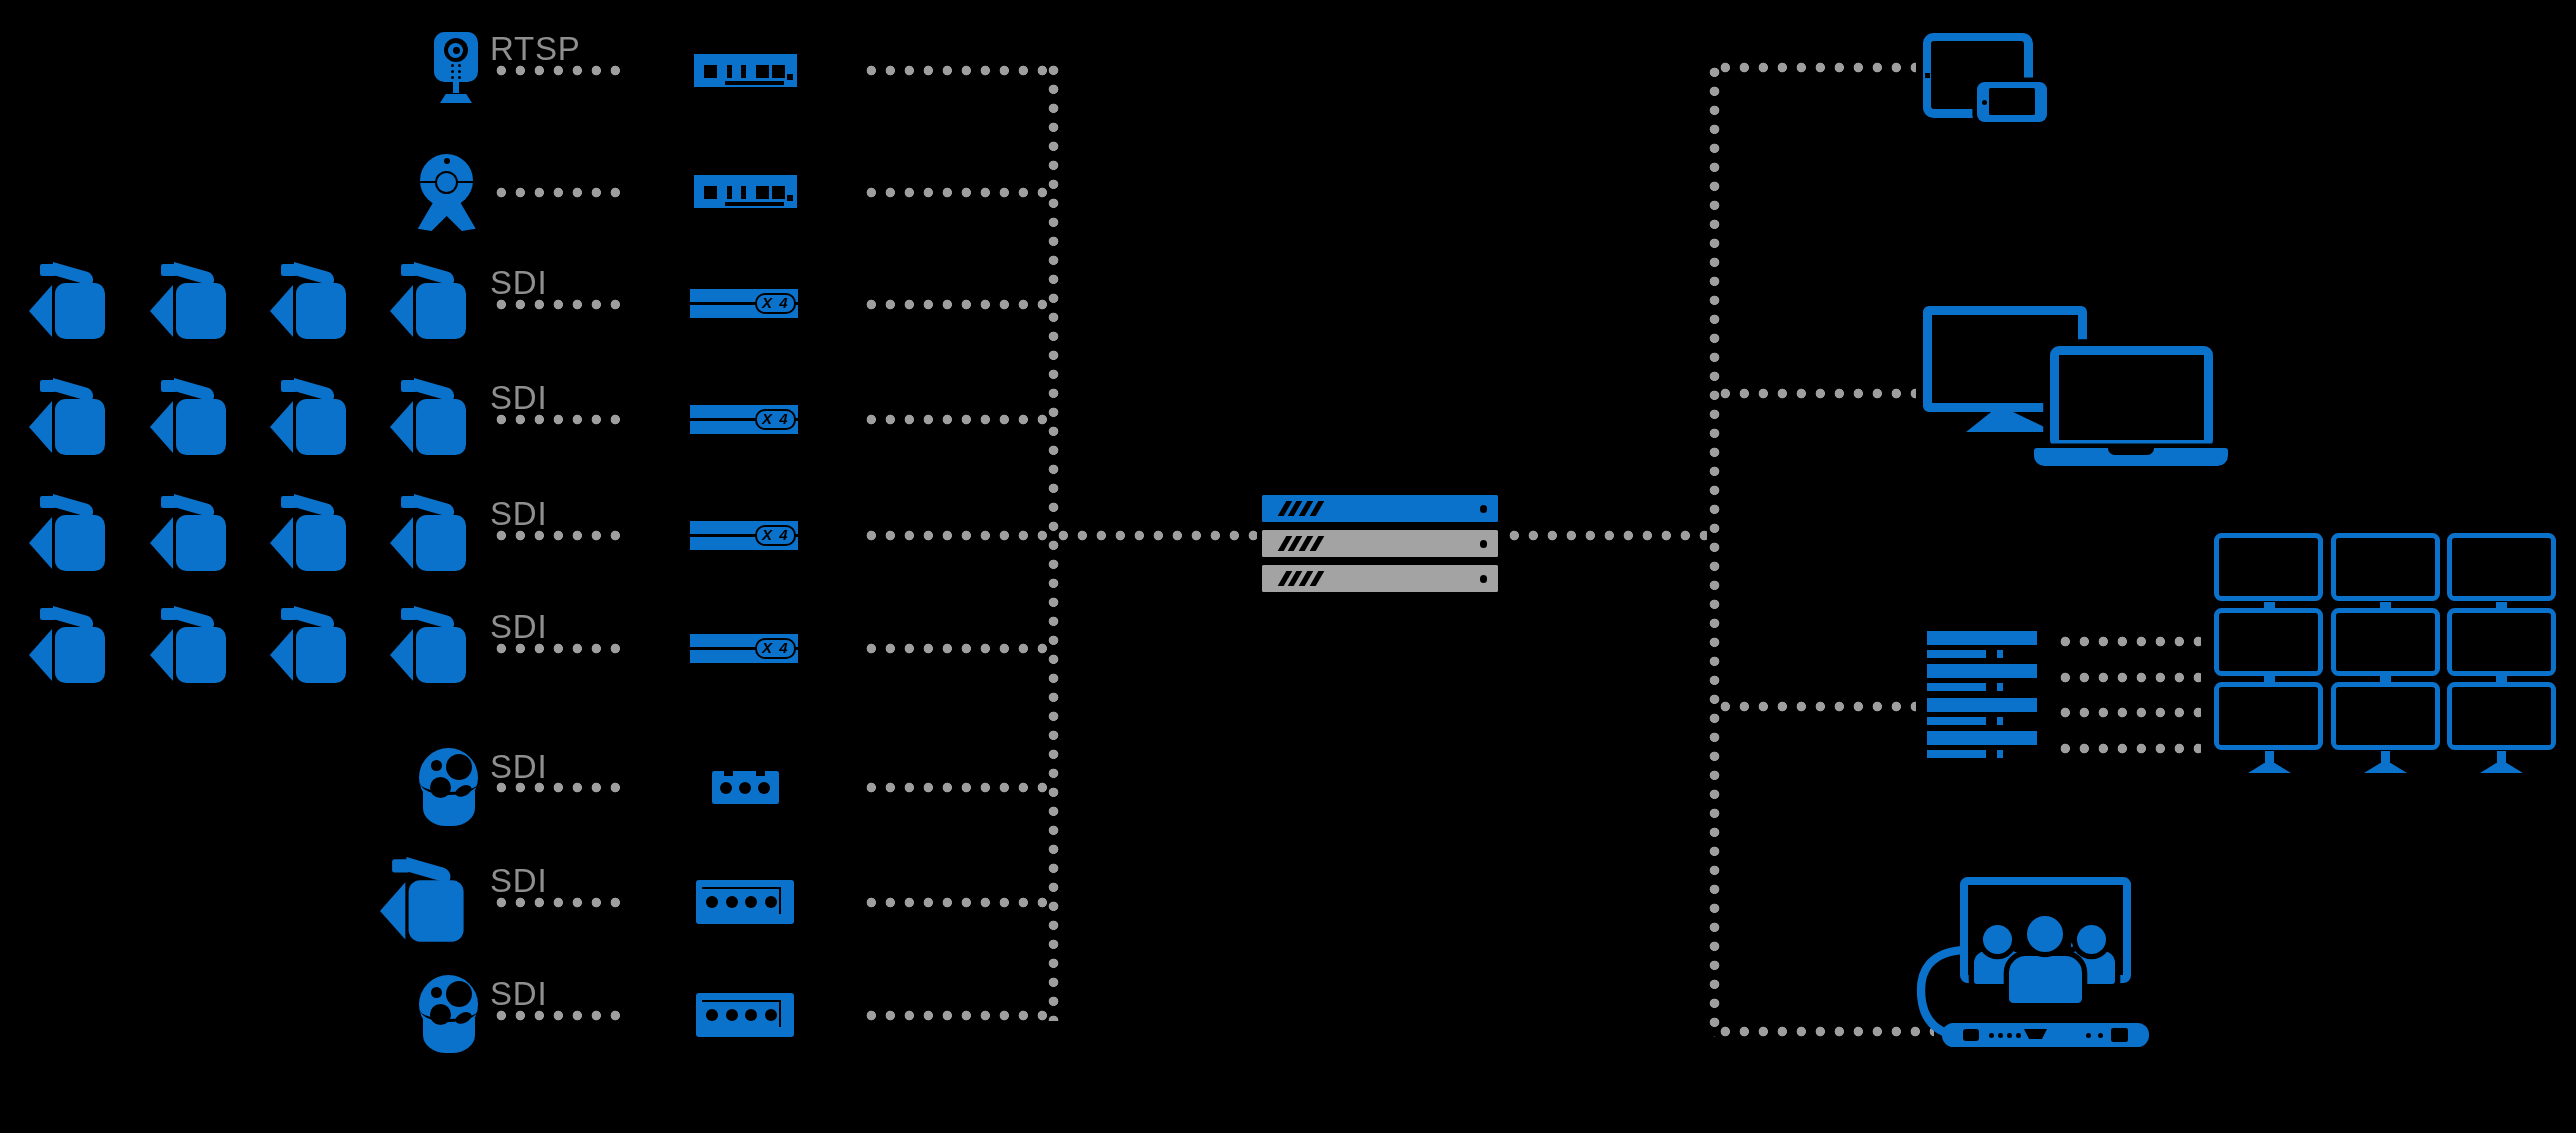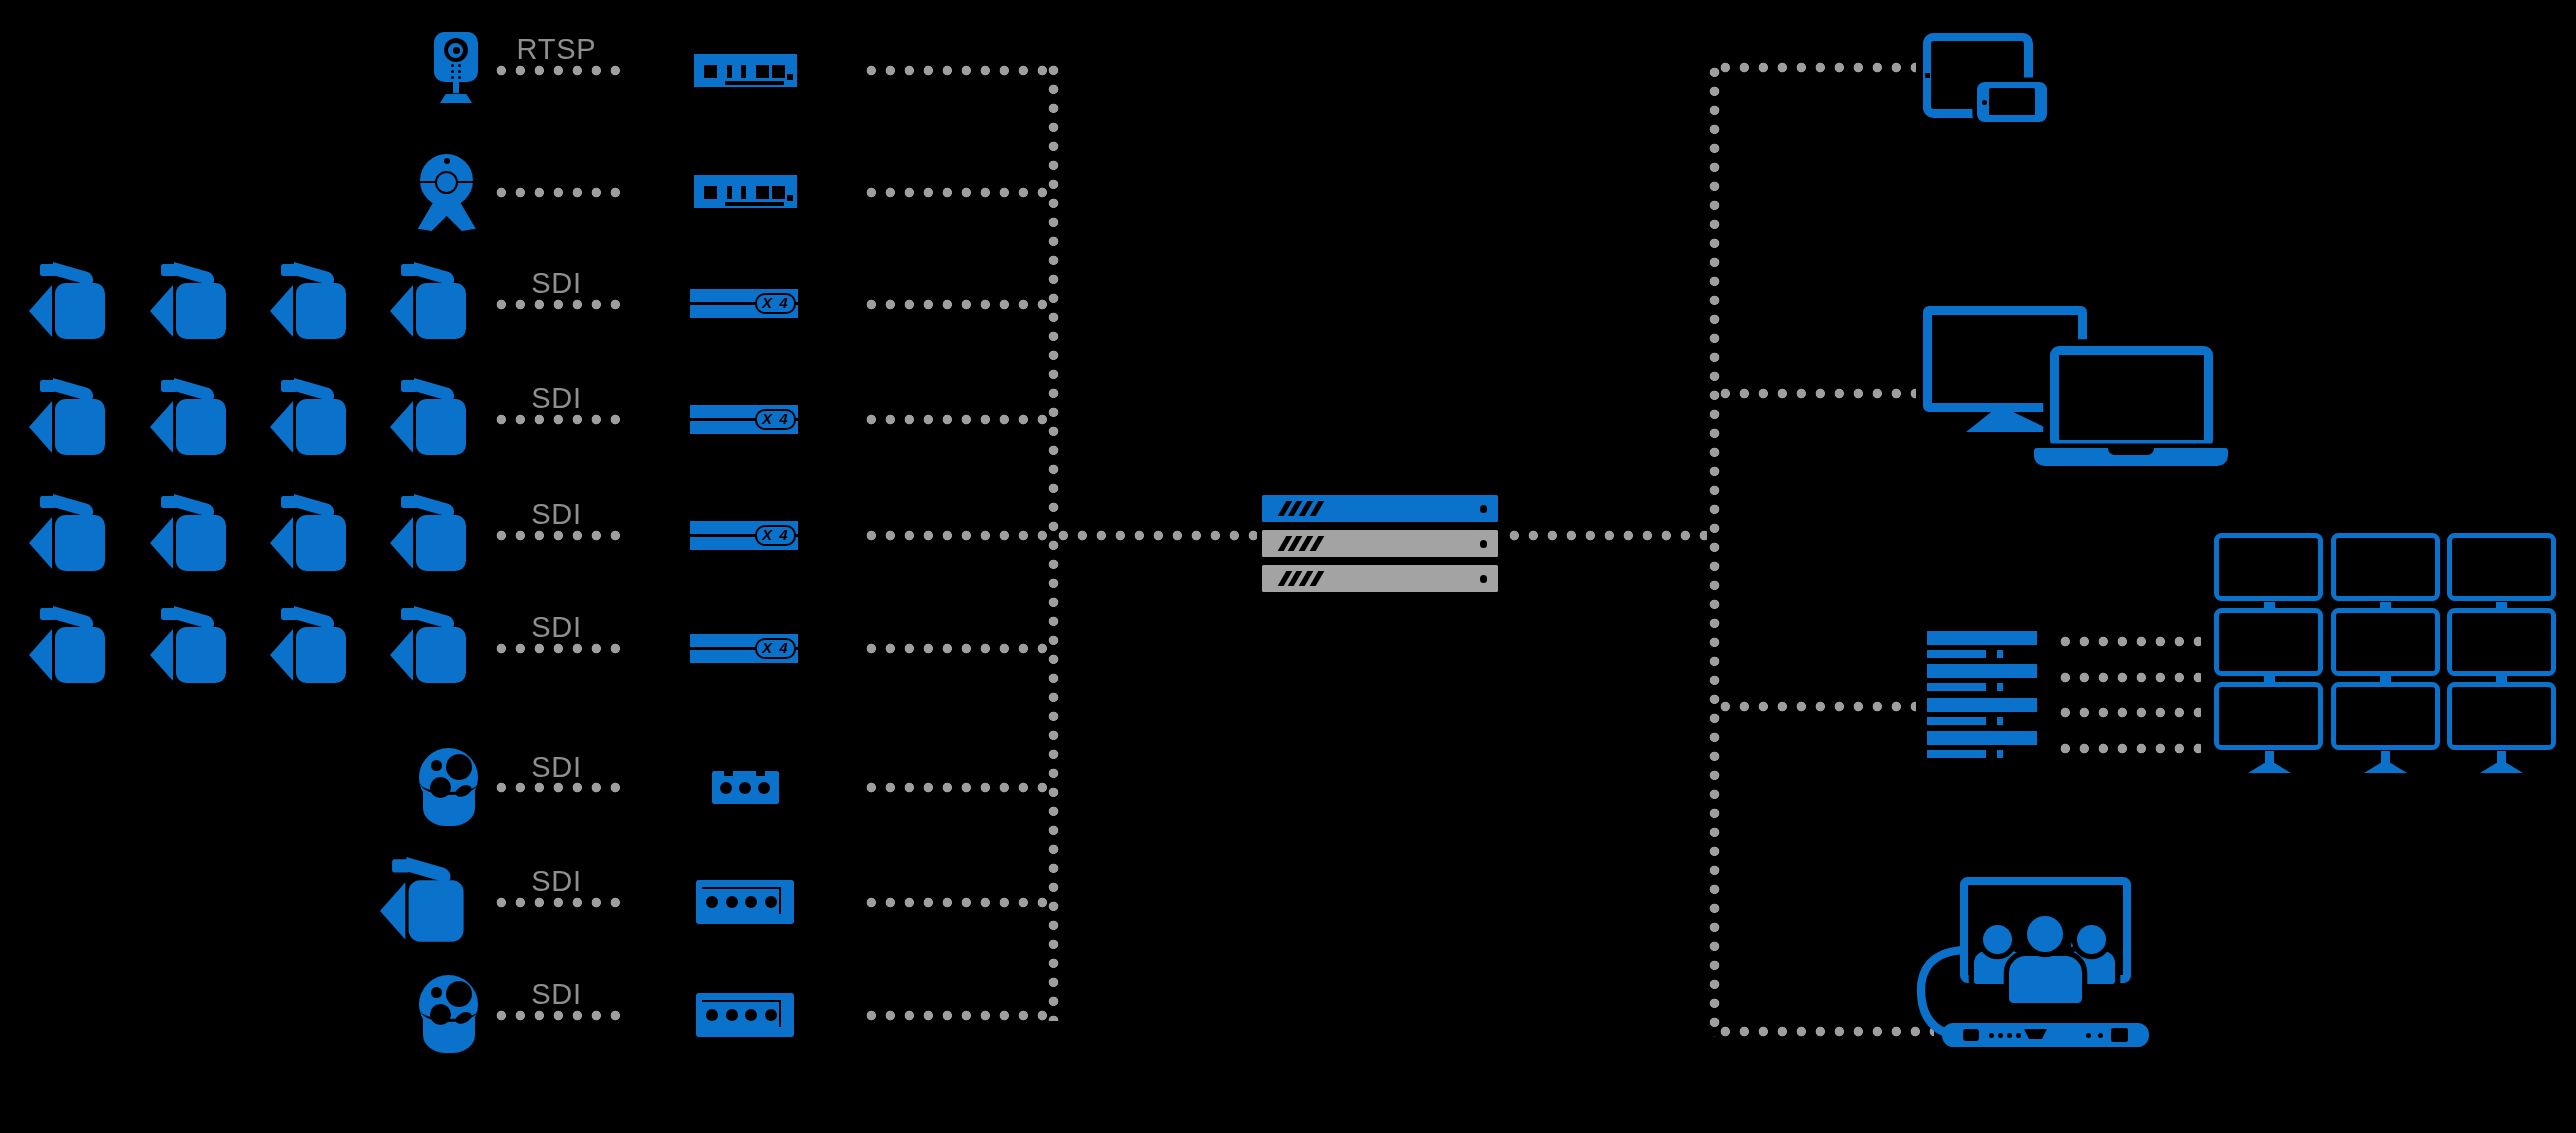--- a/index.html
+++ b/index.html
@@ -9,21 +9,21 @@
   .abs{position:absolute;}
   i{position:absolute;display:block;}
 
   
   .dh{position:absolute;height:10.6px;background-repeat:repeat-x;background-size:19px 10.6px;
       background-image:radial-gradient(circle 5px at 5.3px 5.3px,#9e9e9e 4.3px,rgba(0,0,0,0) 5px);}
   .dv{position:absolute;width:10.6px;background-repeat:repeat-y;background-size:10.6px 19px;
       background-image:radial-gradient(circle 5px at 5.3px 5.3px,#9e9e9e 4.3px,rgba(0,0,0,0) 5px);}
 
   
-  .lbl{position:absolute;width:133px;height:32px;text-align:center;font-size:29px;line-height:32px;
+  .lbl{position:absolute;width:133px;height:32px;text-align:left;font-size:33px;line-height:32px;
        color:#8f8f8f;font-weight:500;letter-spacing:0.8px;}
 
   
   .ipcam{position:absolute;width:44px;height:71px;}
   .ipcam .body{left:0;top:0;width:44px;height:50px;border-radius:10.6px;background:#0b72cc;}
   .ipcam .eye{left:10px;top:6px;width:24px;height:24px;border-radius:50%;background:#000;}
   .ipcam .iris{left:14.4px;top:10.6px;width:15px;height:15px;border-radius:50%;background:#0b72cc;}
   .ipcam .pupil{left:19px;top:15px;width:6.8px;height:6.8px;border-radius:50%;background:#000;}
   .ipcam .spk{width:3px;height:3px;border-radius:50%;background:#000;}
   .ipcam .stem{left:19px;top:50px;width:6px;height:11.4px;background:#0b72cc;}

